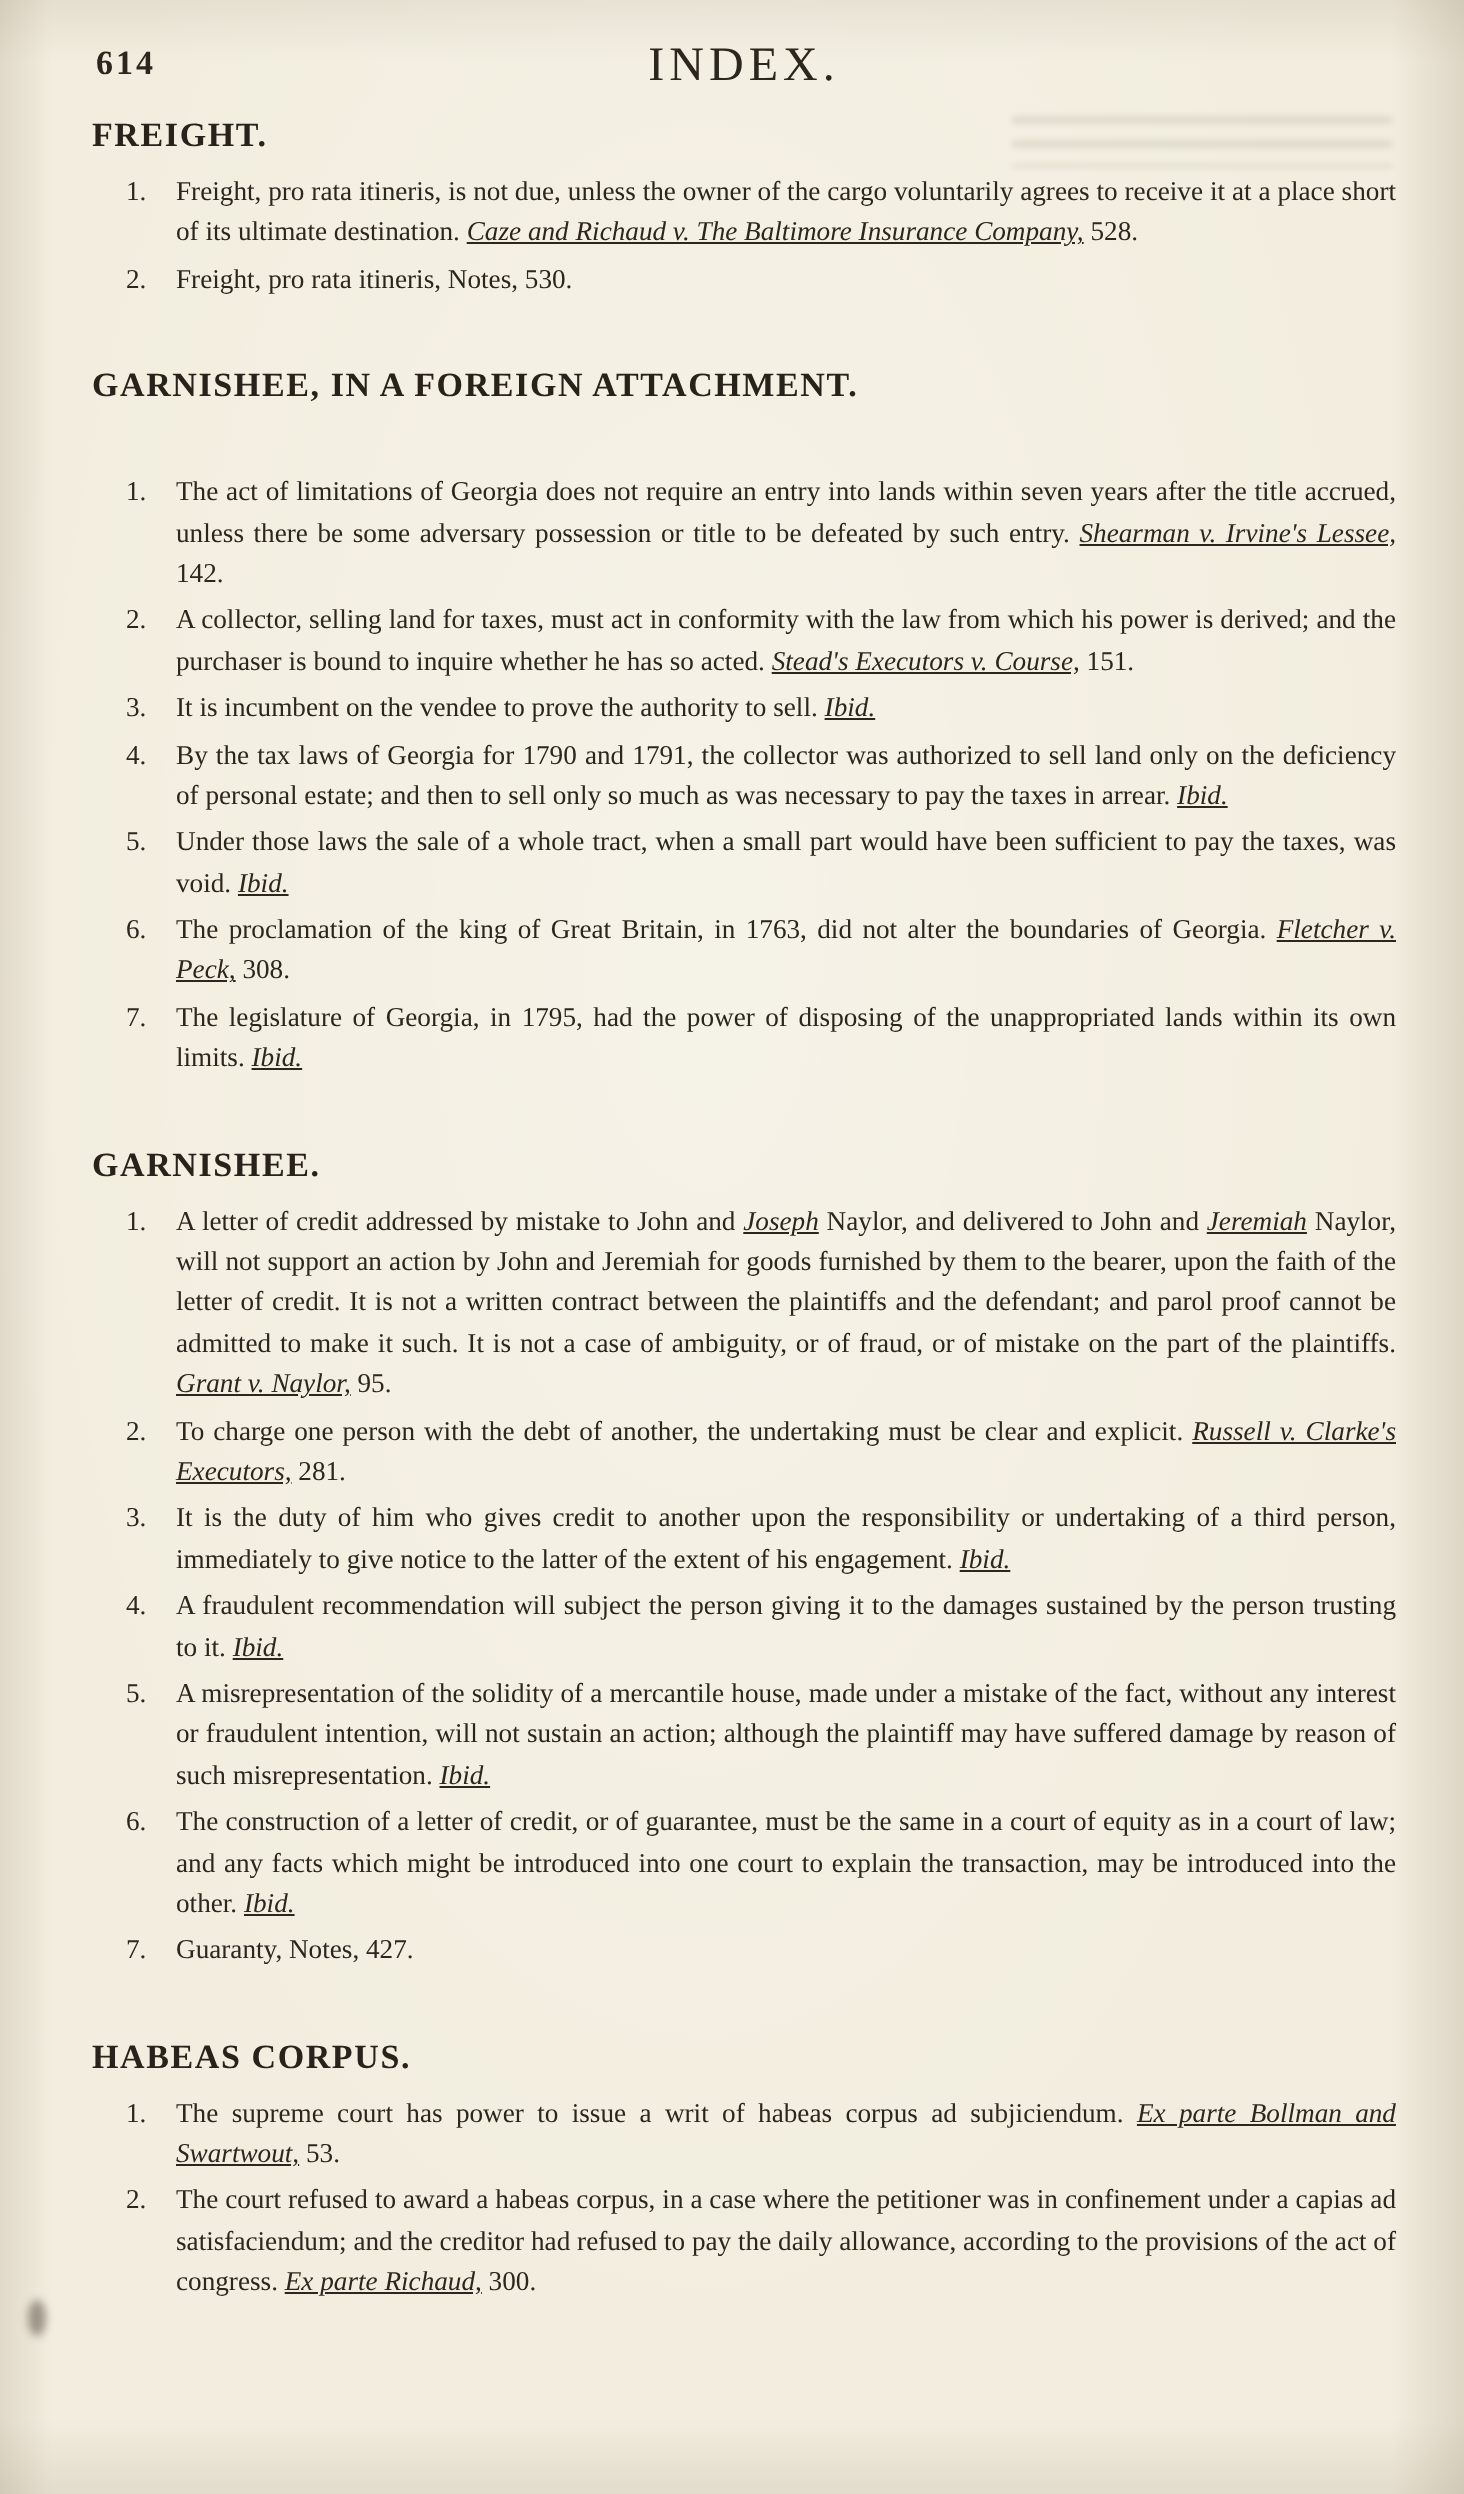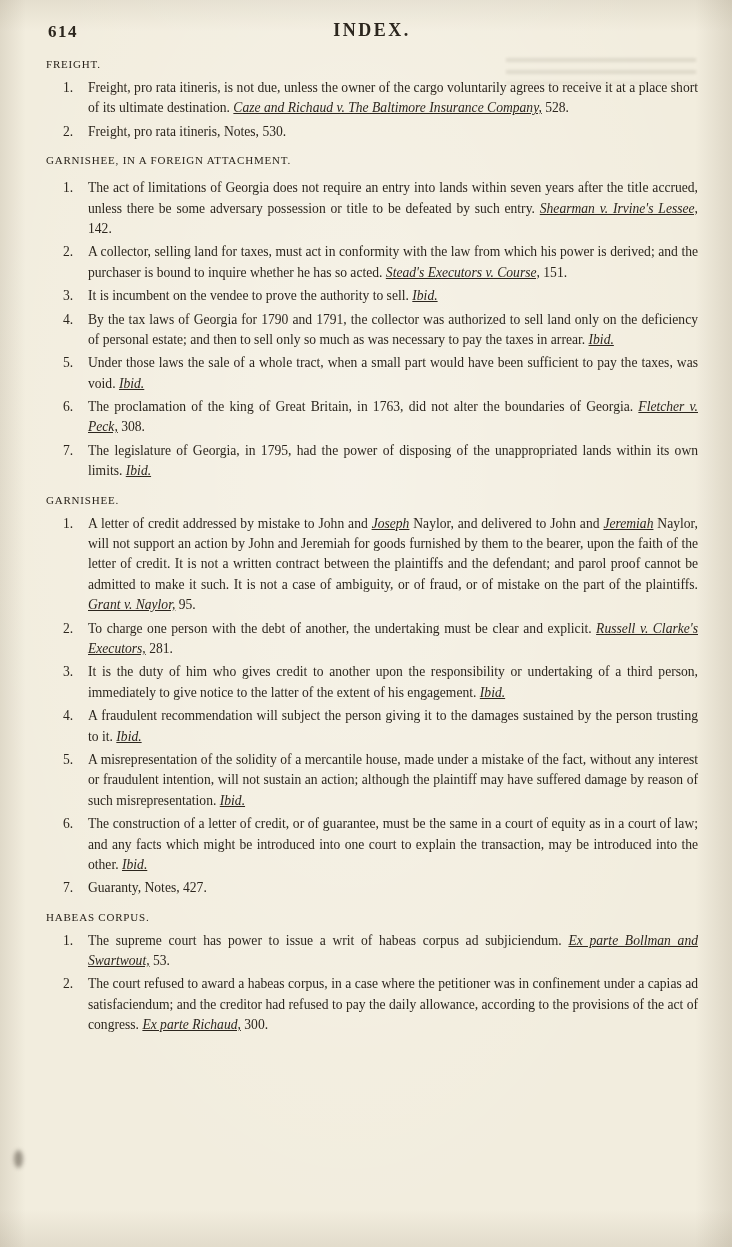--- a/index.html
+++ b/index.html
@@ -22,45 +22,45 @@
       #f2edde;
     overflow: hidden;
   }
   .page-header { position: relative; height: 30px; margin-bottom: 4px; }
   .page-number {
     position: absolute; left: 2px; top: 2px;
     font-size: 17px; letter-spacing: 1.5px; font-weight: bold;
   }
   .page-title {
     position: absolute; left: 0; right: 0; top: 0;
-    text-align: center; font-size: 18px; font-weight: bold; letter-spacing: 2.5px;
+    text-align: center; font-size: 24px; font-weight: normal; letter-spacing: 2.5px;
   }
   .bleedthrough {
     position: absolute; top: 58px; right: 36px;
     width: 190px; height: 26px;
     background: repeating-linear-gradient(to bottom,
       rgba(100,92,74,0.30) 0 4px, rgba(0,0,0,0) 4px 12px);
     filter: blur(1.6px);
     opacity: 0.45;
     pointer-events: none;
   }
   .smudge {
     position: absolute; left: 14px; top: 1150px;
     width: 9px; height: 18px;
     background: rgba(58,48,38,0.45);
     border-radius: 50%;
     filter: blur(2px);
     pointer-events: none;
   }
   .sections { display: block; }
-  .index-section { margin-top: 12px; }
+  .index-section { margin-top: 33px; }
   .index-section:first-child { margin-top: 8px; }
   .section-heading {
     margin: 0 0 8px 0;
-    font-size: 11px; font-weight: normal; letter-spacing: 0.8px;
+    font-size: 17px; font-weight: bold; letter-spacing: 0.8px;
     color: #28221a;
   }
   .entry {
     position: relative;
     margin: 0 0 3px 0;
     padding-left: 42px;
     font-size: 13.6px;
     line-height: 1.5;
     text-align: justify;
   }

